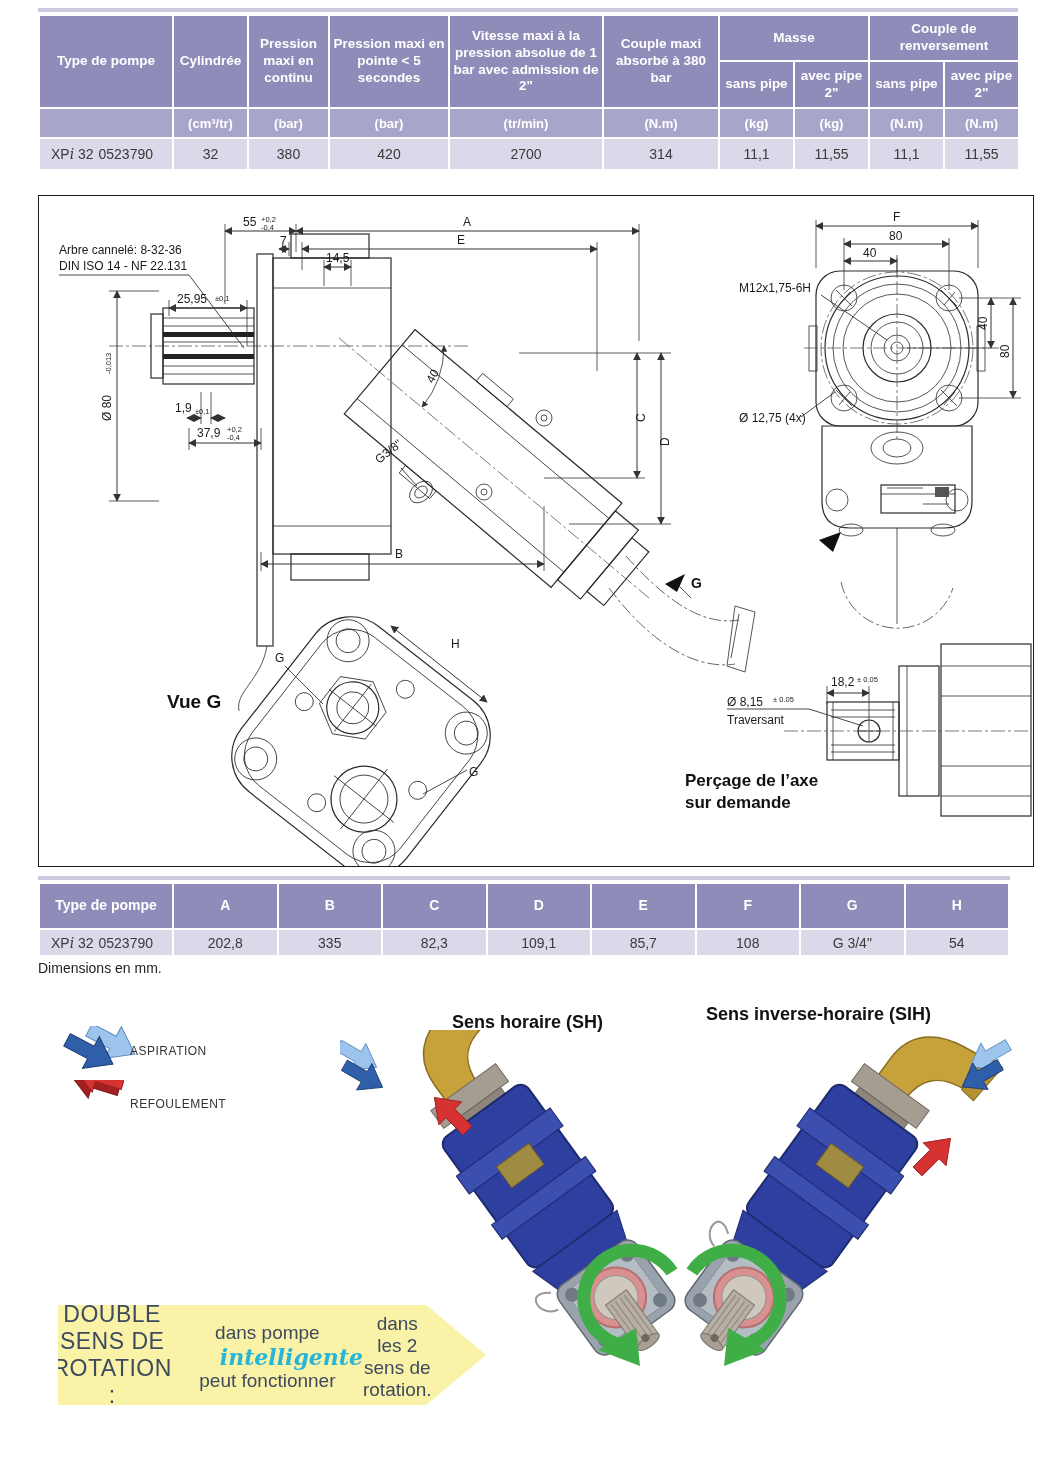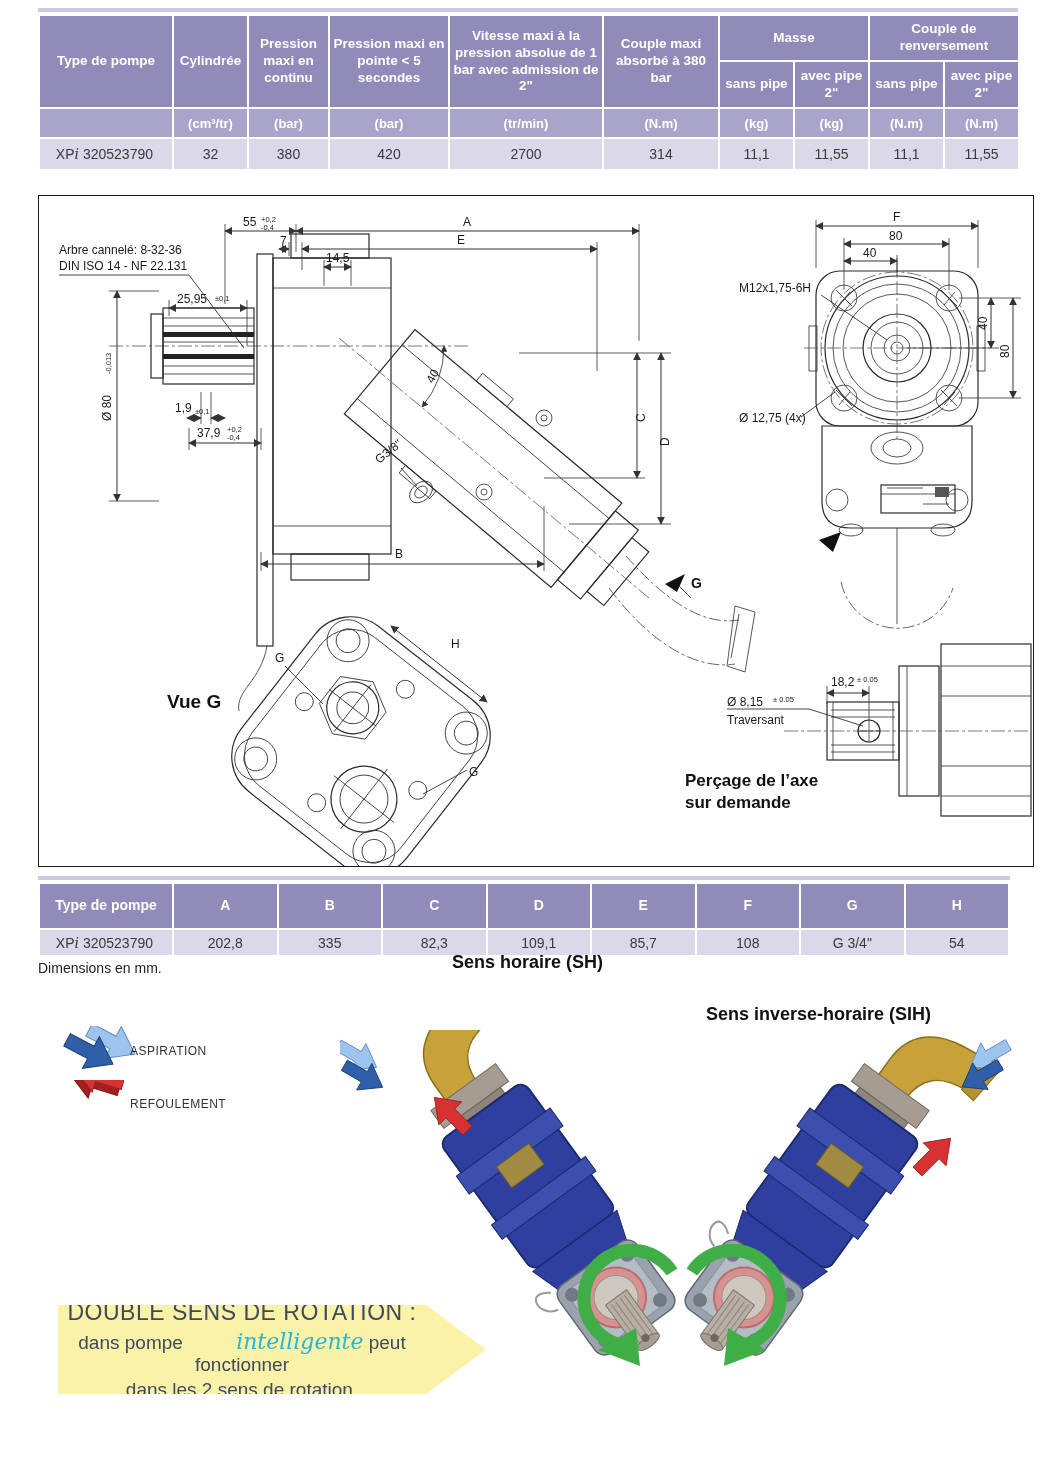--- a/index.html
+++ b/index.html
@@ -12,48 +12,48 @@
   table.spec{left:38px;top:14px;width:980px;}
   table.dim{left:38px;top:882px;width:972px;}
   th,td{border:2px solid #fff;text-align:center;vertical-align:middle;
         padding:2px 3px;box-sizing:border-box;}
   tr.hdr th{background:#8f8cba;color:#fff;font-weight:bold;font-size:13.5px;line-height:1.25;height:46px;}
   tr.sub th{height:47px;}
   tr.units td{background:#a8a5ca;color:#fff;font-weight:bold;font-size:13px;height:30px;margin-top:32px;}
   tr.data td{background:#dad8e9;color:#3a3a3a;font-size:14px;height:32px;}
   table.dim tr.hdr th{height:46px;font-size:14px;}
   table.dim tr.data td{height:27px;}
-  .pcell{display:flex;justify-content:flex-end;align-items:center;padding:0 16px 0 8px;}
+  .pcell{display:flex;justify-content:space-between;align-items:center;padding:0 16px 0 8px;}
   .pcell em{font-style:italic;font-family:"DejaVu Serif",serif;}
   #dims-note{position:absolute;left:38px;top:960px;font-size:14px;color:#222;}
   
   #drawing-panel{position:absolute;left:38px;top:195px;width:994px;height:670px;
                  border:1px solid #1a1a1a;background:#fff;box-sizing:content-box;}
   .ol{fill:none;stroke:#2b2b2b;stroke-width:1.2;}
   .tl{fill:none;stroke:#2b2b2b;stroke-width:0.8;}
   .cl{fill:none;stroke:#555;stroke-width:0.8;stroke-dasharray:14 3 3 3;}
   .ph{fill:none;stroke:#555;stroke-width:0.9;stroke-dasharray:12 3 3 3;}
   .dl{stroke:#333;stroke-width:1;marker-start:url(#arr);marker-end:url(#arr);}
   .xl{stroke:#333;stroke-width:0.8;}
   .ldr{stroke:#333;stroke-width:0.9;fill:none;}
   text.dt{font:12px "Liberation Sans",sans-serif;fill:#1a1a1a;}
   text.dts{font:7.5px "Liberation Sans",sans-serif;fill:#1a1a1a;}
   text.dtb{font:bold 14px "Liberation Sans",sans-serif;fill:#111;}
   text.cap{font:bold 19px "Liberation Sans",sans-serif;fill:#111;}
   text.cap2{font:bold 17px "Liberation Sans",sans-serif;fill:#111;}
   
   .flowlabel{position:absolute;font-size:12px;color:#333;letter-spacing:.5px;}
   .senslabel{position:absolute;font-size:18px;font-weight:bold;color:#111;}
-  #callout{position:absolute;left:58px;top:1305px;width:428px;height:89px;
+  #callout{position:absolute;left:58px;top:1305px;width:428px;height:100px;
            background:#f9f2a7;clip-path:polygon(0 0,86% 0,100% 50%,86% 100%,0 100%);
-           display:flex;flex-direction:column;justify-content:center;align-items:center;
+           display:flex;flex-direction:row;justify-content:center;align-items:center;
            padding-right:60px;box-sizing:border-box;text-align:center;}
   #callout .c1{font-size:23px;color:#3d4a5f;letter-spacing:.5px;}
   #callout .c2,#callout .c3{font-size:19px;color:#3d4a5f;margin-top:3px;}
-  #callout .hl{font-family:"DejaVu Serif",serif;font-style:italic;font-weight:normal;
+  #callout .hl{font-family:"DejaVu Serif",serif;font-style:italic;font-weight:bold;
                color:#29b5d8;font-size:22px;margin-left:48px;}
   #footer-note{position:absolute;left:40px;top:1408px;width:432px;text-align:center;
                font-size:15.5px;color:#111;line-height:1.45;}
   svg{position:absolute;display:block;}
 </style>
 </head>
 <body>
 
 <div id="page">
 
@@ -452,21 +452,21 @@
   <svg style="left:44px;top:1080px" width="80" height="56" viewBox="0 0 80 56">
     <g transform="translate(70,26) rotate(197)">
         <polygon points="0,11 27,11 27,0 52,18 27,36 27,25 0,25" fill="#a42020" stroke="#7c1616"></polygon>
       </g>
     <g transform="translate(74,20) rotate(197)">
         <polygon points="0,11 27,11 27,0 52,18 27,36 27,25 0,25" fill="#d63231" stroke="#9c1f1f"></polygon>
       </g>
   </svg>
   <div class="flowlabel" style="left:130px;top:1097px">REFOULEMENT</div>
 
-  <div class="senslabel" style="left:452px;top:952px">Sens horaire (SH)</div>
+  <div class="senslabel" style="left:452px;top:1012px">Sens horaire (SH)</div>
   <div class="senslabel" style="left:706px;top:1004px">Sens inverse-horaire (SIH)</div>
 
   <svg style="left:340px;top:1030px" width="680" height="345" viewBox="0 0 680 345">
     <defs>
       <g id="pumpbody">
         <path d="M-22,-95 L-22,-118 C-22,-152 0,-168 30,-172 L62,-176 L58,-138 C28,-136 14,-122 14,-95 Z" fill="#c7a23a" stroke="#8a6d1f" stroke-width="1.5"></path>
         <polygon points="56,-180 74,-178 70,-134 54,-136" fill="#b3922f" stroke="#8a6d1f"></polygon>
         <rect x="-40" y="-100" width="80" height="22" fill="#a59c92" stroke="#6e675f"></rect>
         <rect x="-30" y="-78" width="60" height="10" fill="#8e867c" stroke="#6e675f"></rect>
         <rect x="-52" y="-70" width="104" height="160" rx="10" fill="#2e3fa0" stroke="#1c2a6e" stroke-width="2"></rect>

